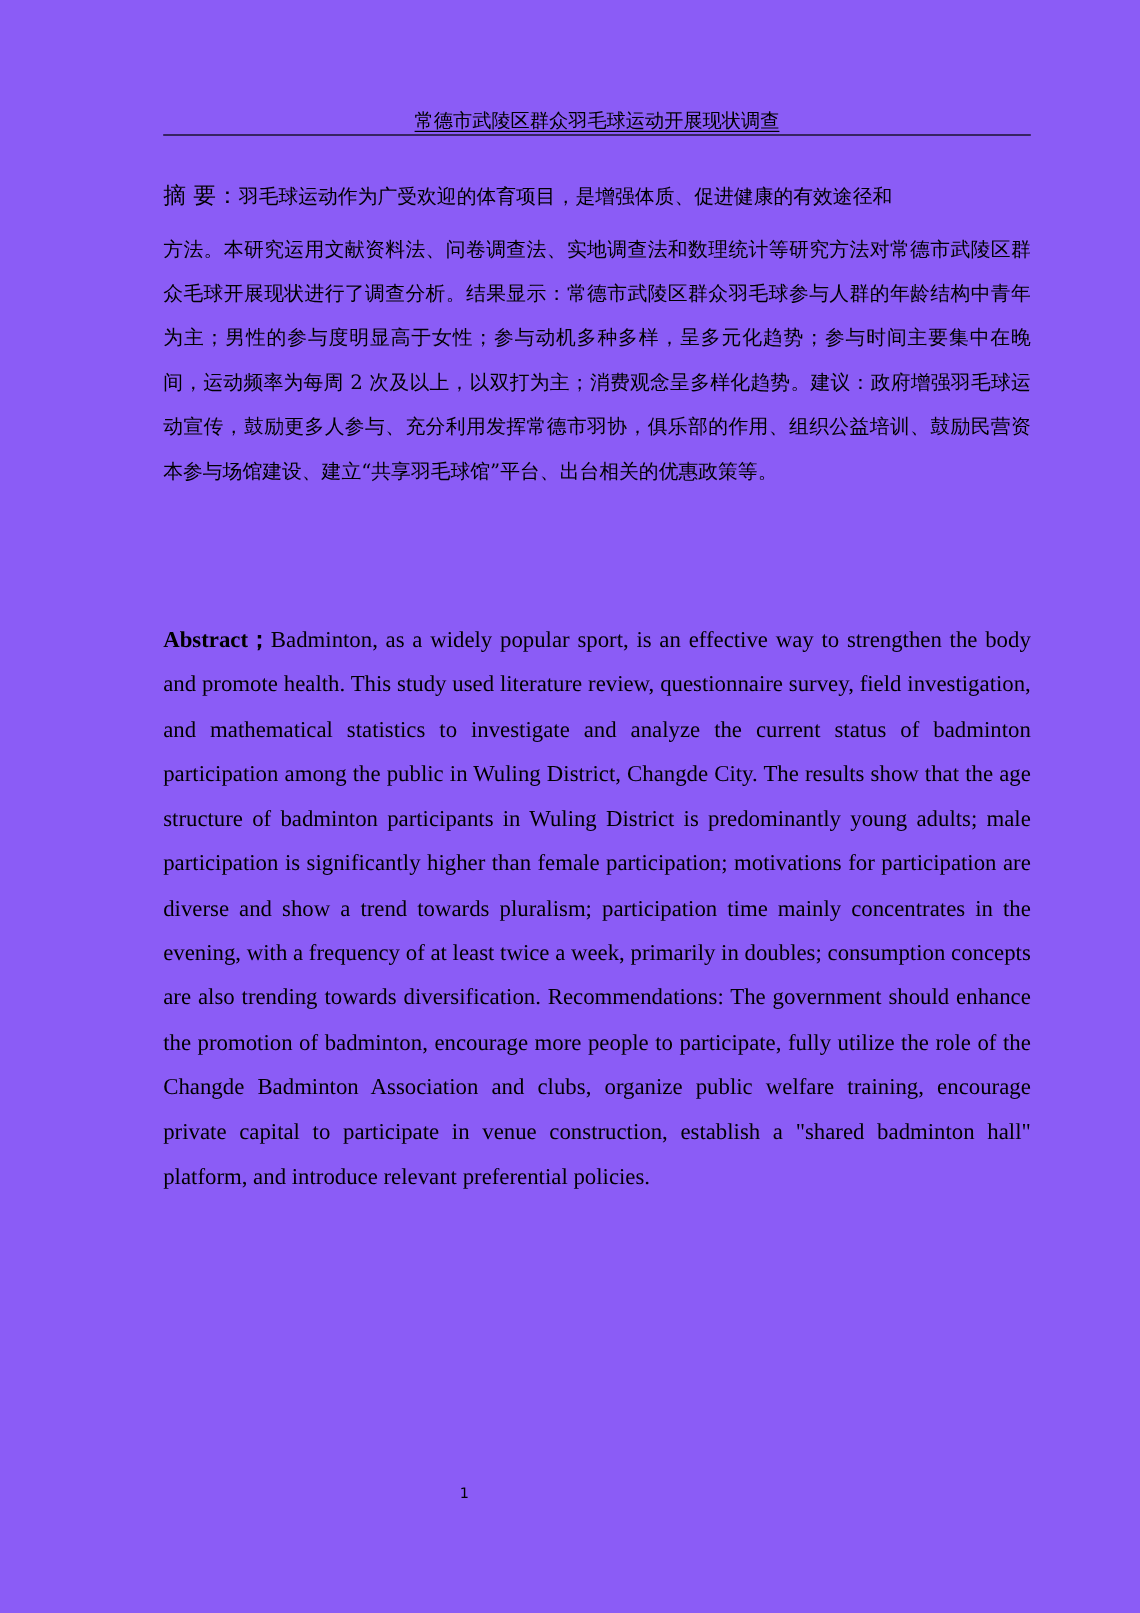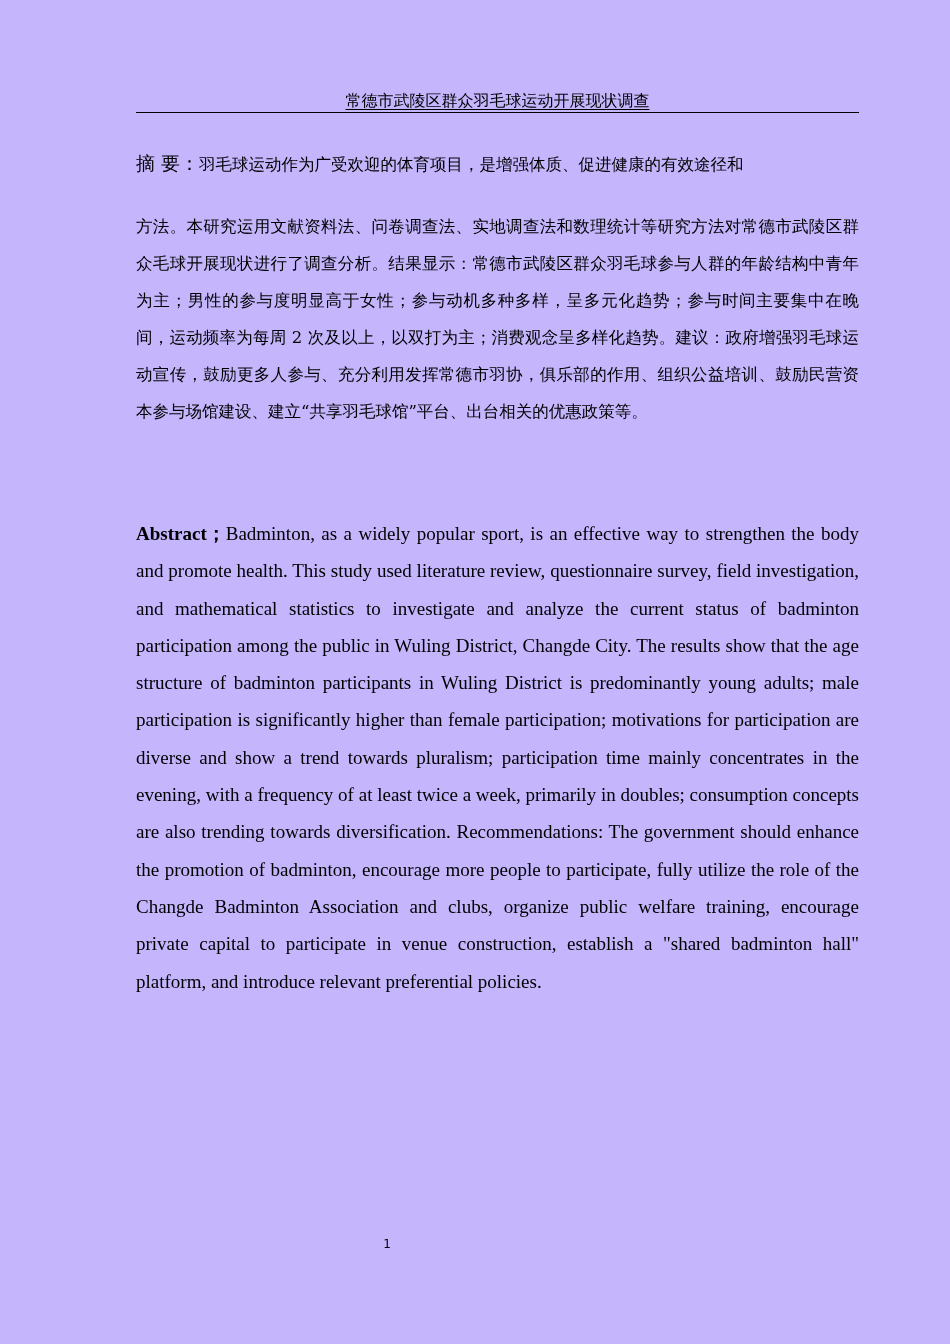--- a/index.html
+++ b/index.html
@@ -1,35 +1,35 @@
 <!DOCTYPE html>
 <html><head>
 <meta charset="utf-8">
 <style>
   html, body { margin: 0; padding: 0; background: #ffffff; }
   body { width: 950px; height: 1344px; position: relative; overflow: hidden; color: #000; }
-  .page { position: absolute; left: 0; top: 0; width: 950px; height: 1344px; background: #c4b5fd; }
+  .page { position: absolute; left: 0; top: 0; width: 950px; height: 1344px; background: #8b5cf6; }
   .header {
     position: absolute; left: 136px; top: 90px; width: 723px; height: 22px;
     border-bottom: 1px solid #000;
     text-align: center;
     font-family: "DejaVu Serif", serif; font-size: 16px; line-height: 22px;
     text-decoration: underline; text-underline-offset: 3px;
   }
   .cn-block {
     position: absolute; left: 136px; width: 723px;
     font-family: "DejaVu Serif", serif; font-size: 16.5px;
     text-align: justify; text-align-last: left;
   }
   .cn-abstract { top: 146px; line-height: 37px; }
   .cn-abstract .first-line { display: block; }
   .cn-label {
     font-family: "DejaVu Sans", sans-serif; font-size: 19px; font-weight: normal;
   }
-  .cn-abstract .first-line { line-height: 34px; margin-bottom: 26px; }
+  .cn-abstract .first-line { line-height: 34px; margin-bottom: 8px; }
   .cn-keywords { top: 468px; line-height: 34px; }
   .en-block {
     position: absolute; left: 136px; width: 723px;
     font-family: "Liberation Serif", serif; font-size: 19px;
     line-height: 37.3px;
     text-align: justify;
   }
   .en-abstract { top: 515px; }
   .en-keywords { top: 999px; text-align: justify; }
   .bold { font-weight: bold; }

